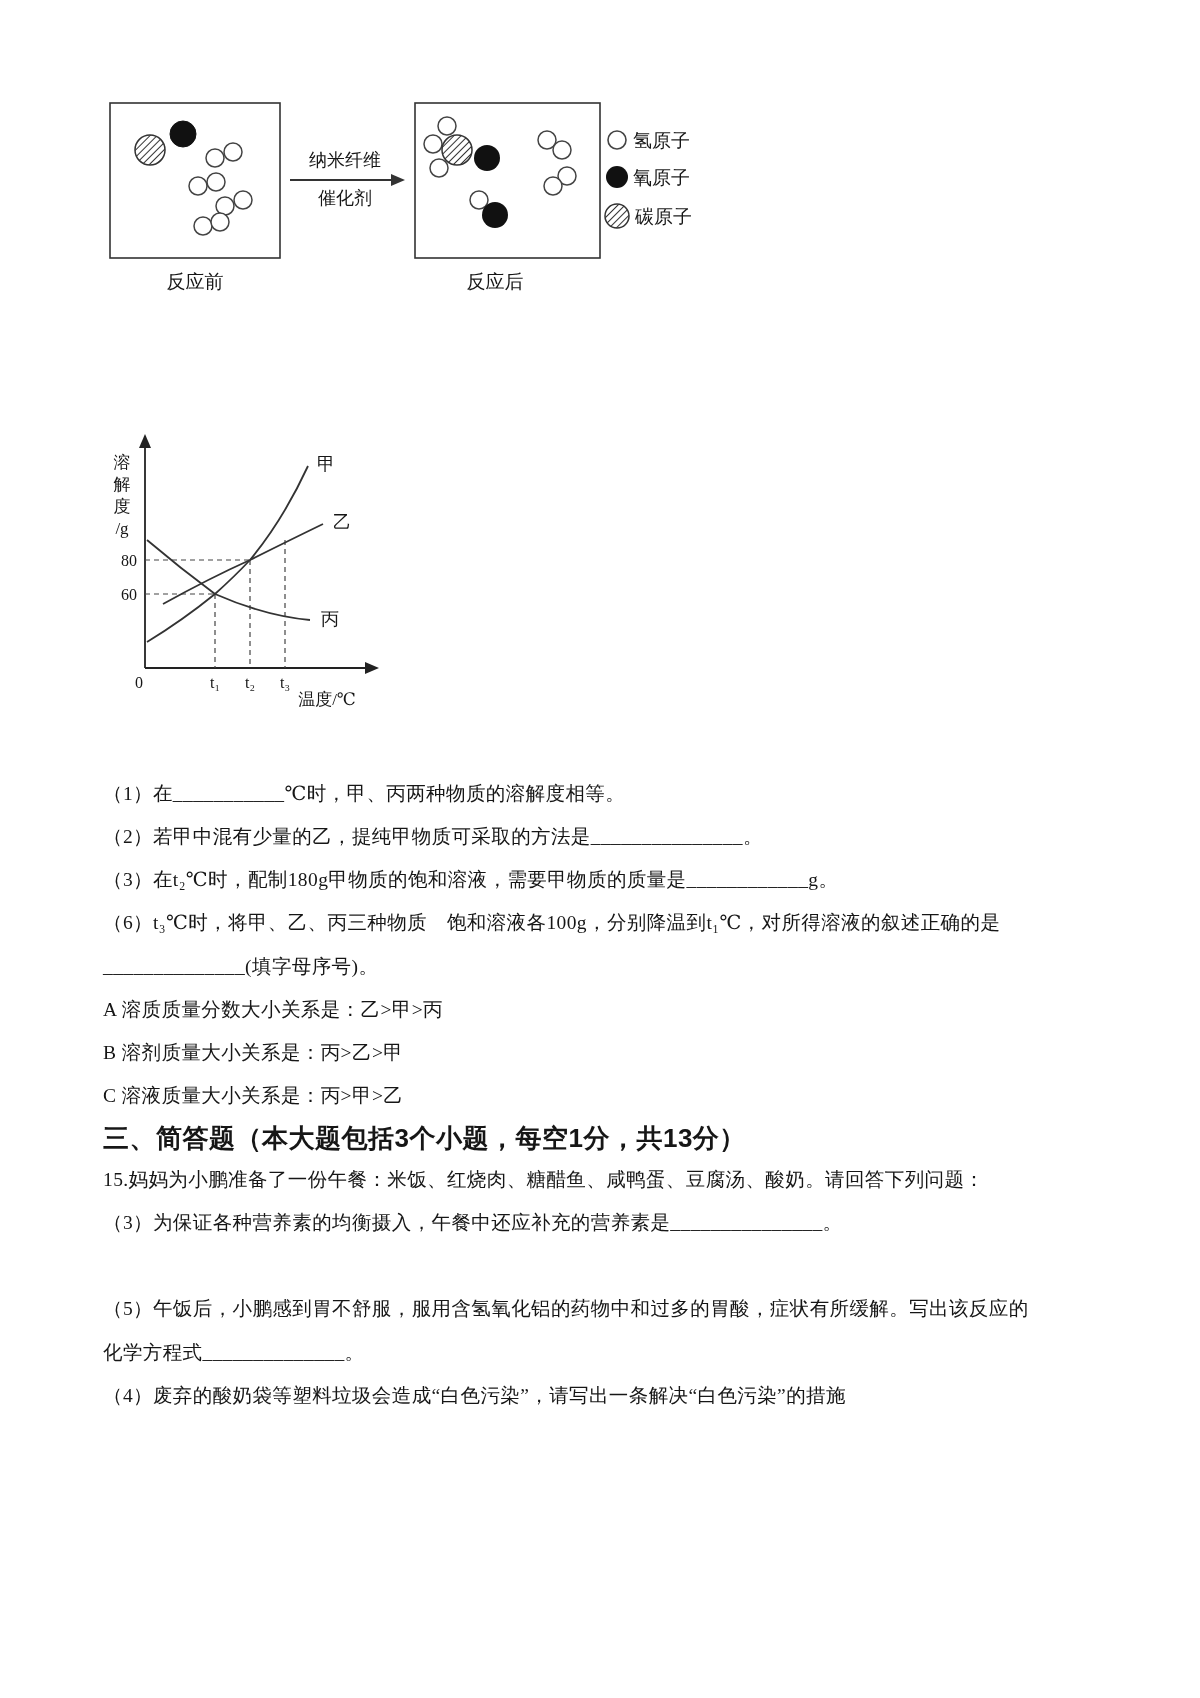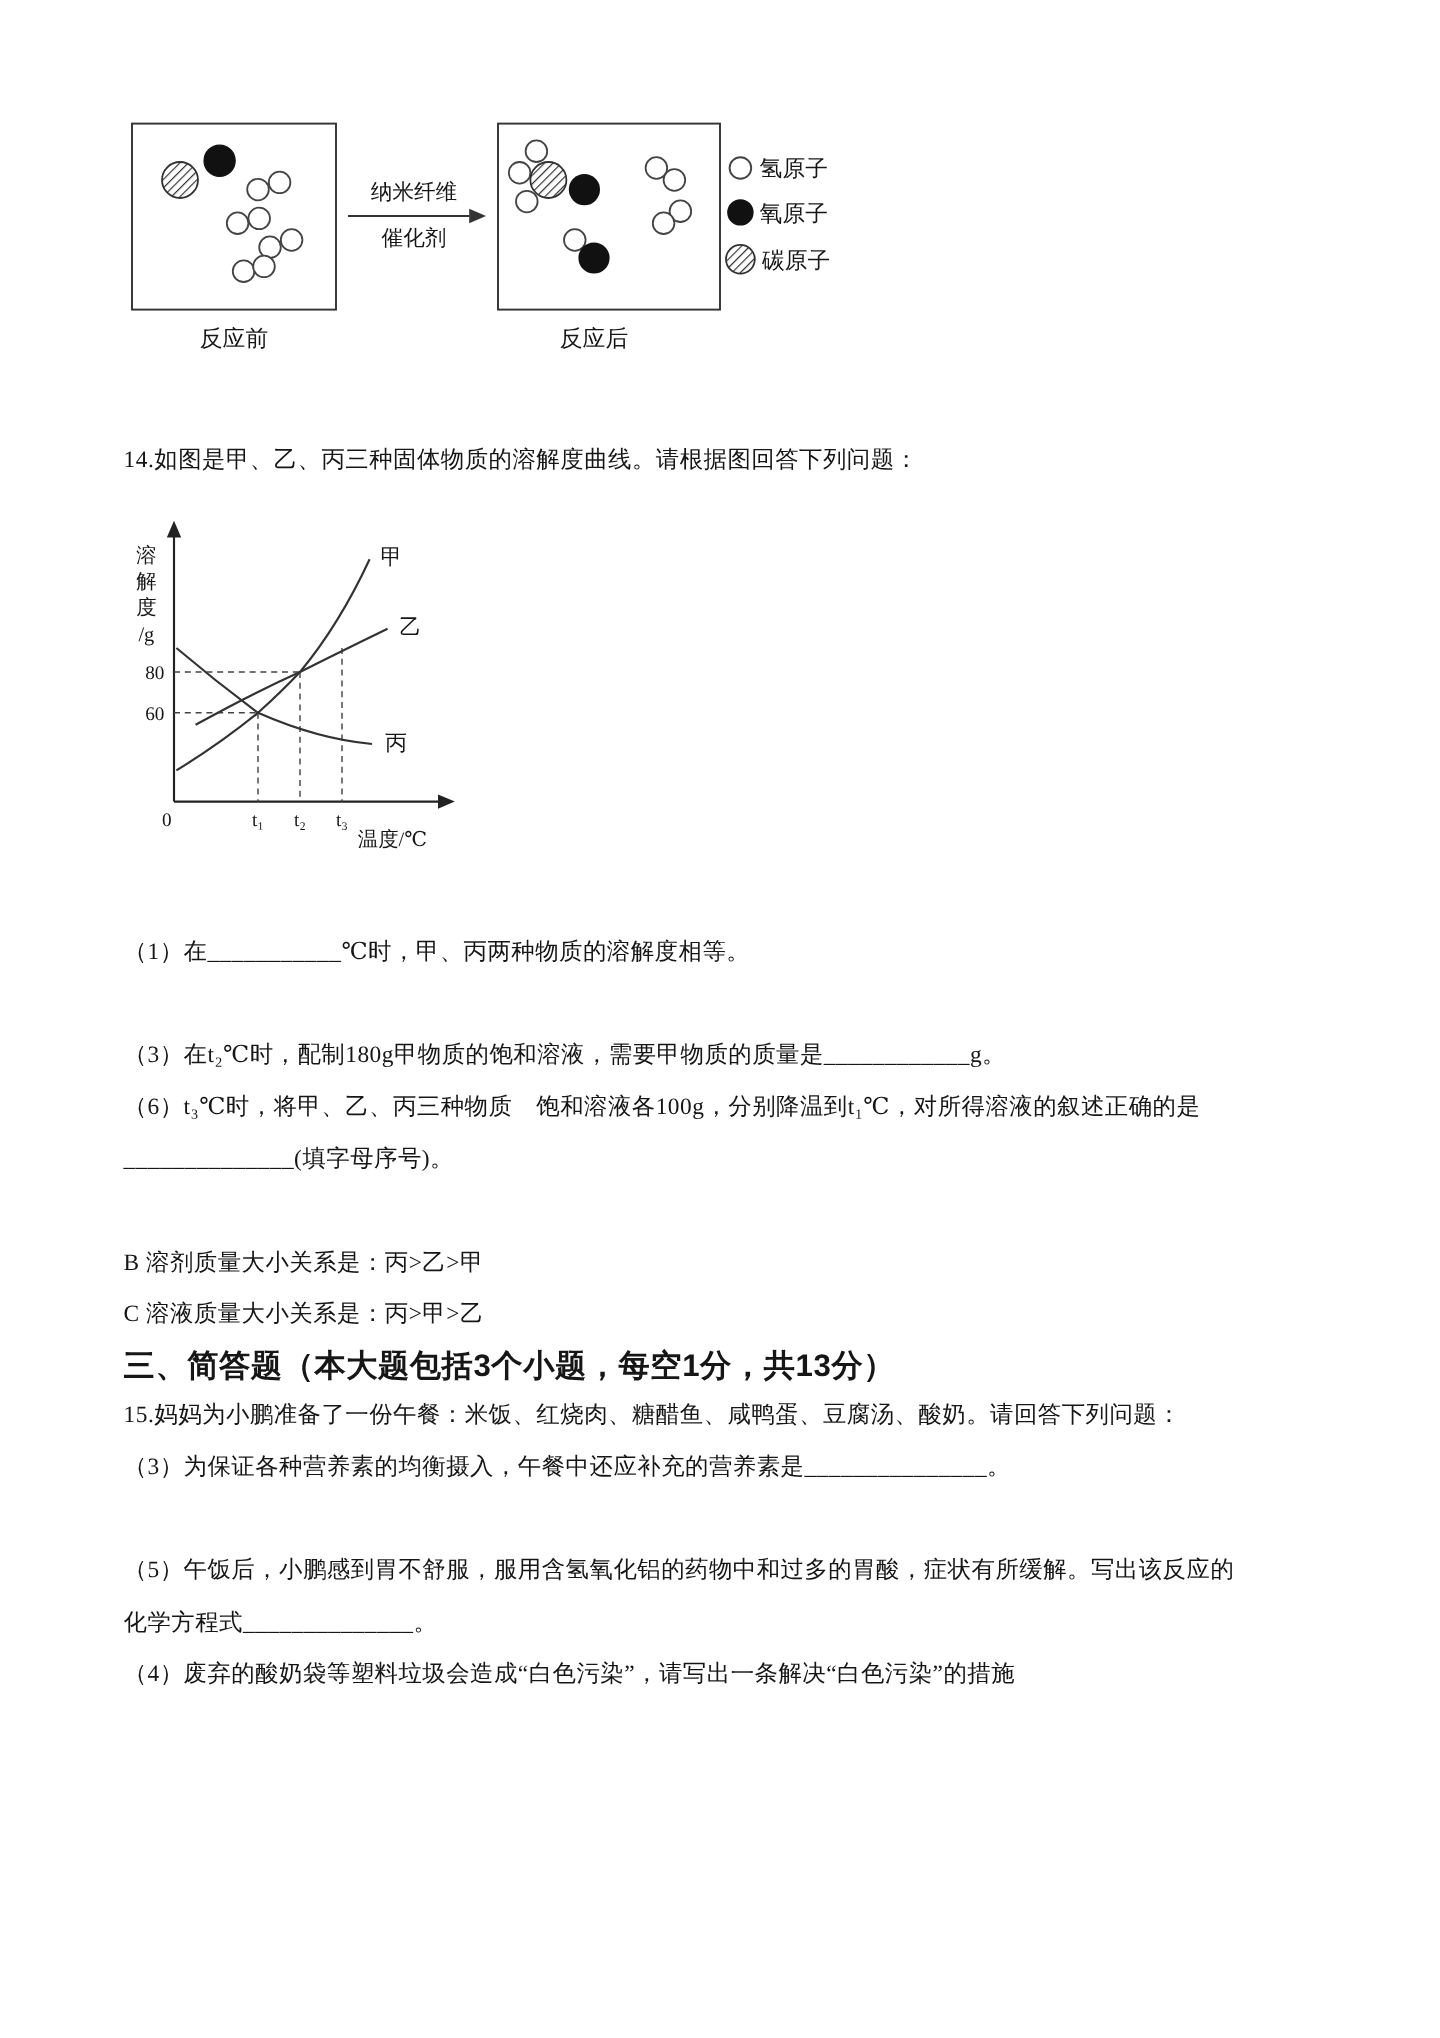--- a/index.html
+++ b/index.html
@@ -84,21 +84,20 @@
     <g>
       <circle cx="522" cy="42" r="9" fill="#fff" stroke="#444" stroke-width="1.6"></circle>
       <text x="538" y="49" class="legend-label">氢原子</text>
       <circle cx="522" cy="79" r="11" fill="#111"></circle>
       <text x="538" y="86" class="legend-label">氧原子</text>
       <circle cx="522" cy="118" r="12" fill="url(#hatch1)" stroke="#333" stroke-width="1.5"></circle>
       <text x="540" y="125" class="legend-label">碳原子</text>
     </g>
   </svg>
 
-  <p class="line" style="top:372px">14.如图是甲、乙、丙三种固体物质的溶解度曲线。请根据图回答下列问题：</p>
 
   <svg style="left:95px; top:428px;" width="330" height="295" viewBox="0 0 330 295">
 
     <g stroke="#222" stroke-width="1.8">
       <line x1="50" y1="240" x2="50" y2="18"></line>
       <line x1="50" y1="240" x2="272" y2="240"></line>
     </g>
     <polygon points="44,20 50,6 56,20" fill="#222"></polygon>
     <polygon points="270,234 284,240 270,246" fill="#222"></polygon>
 
@@ -129,23 +128,25 @@
     <text x="226" y="197" class="curve-name">丙</text>
 
     <text x="44" y="260" text-anchor="middle" class="tick-label">0</text>
     <text x="120" y="260" text-anchor="middle" class="tick-label">t₁</text>
     <text x="155" y="260" text-anchor="middle" class="tick-label">t₂</text>
     <text x="190" y="260" text-anchor="middle" class="tick-label">t₃</text>
     <text x="232" y="277" text-anchor="middle" class="chart-label">温度/℃</text>
   </svg>
 
   <p class="line" style="top:782px">（1）在___________℃时，甲、丙两种物质的溶解度相等。</p>
+  <p class="line" style="top:825px">（2）若甲中混有少量的乙，提纯甲物质可采取的方法是_______________。</p>
   <p class="line" style="top:868px">（3）在t₂℃时，配制180g甲物质的饱和溶液，需要甲物质的质量是____________g。</p>
   <p class="line" style="top:911px">（6）t₃℃时，将甲、乙、丙三种物质　饱和溶液各100g，分别降温到t₁℃，对所得溶液的叙述正确的是</p>
   <p class="line" style="top:955px">______________(填字母序号)。</p>
+  <p class="line" style="top:998px">A 溶质质量分数大小关系是：乙&gt;甲&gt;丙</p>
   <p class="line" style="top:1041px">B 溶剂质量大小关系是：丙&gt;乙&gt;甲</p>
   <p class="line" style="top:1084px">C 溶液质量大小关系是：丙&gt;甲&gt;乙</p>
 
   <p class="line section-header" style="top:1122px">三、简答题（本大题包括3个小题，每空1分，共13分）</p>
 
   <p class="line" style="top:1168px">15.妈妈为小鹏准备了一份午餐：米饭、红烧肉、糖醋鱼、咸鸭蛋、豆腐汤、酸奶。请回答下列问题：</p>
   <p class="line" style="top:1211px">（3）为保证各种营养素的均衡摄入，午餐中还应补充的营养素是_______________。</p>
   <p class="line" style="top:1297px">（5）午饭后，小鹏感到胃不舒服，服用含氢氧化铝的药物中和过多的胃酸，症状有所缓解。写出该反应的</p>
   <p class="line" style="top:1341px">化学方程式______________。</p>
   <p class="line" style="top:1384px">（4）废弃的酸奶袋等塑料垃圾会造成“白色污染”，请写出一条解决“白色污染”的措施</p>

